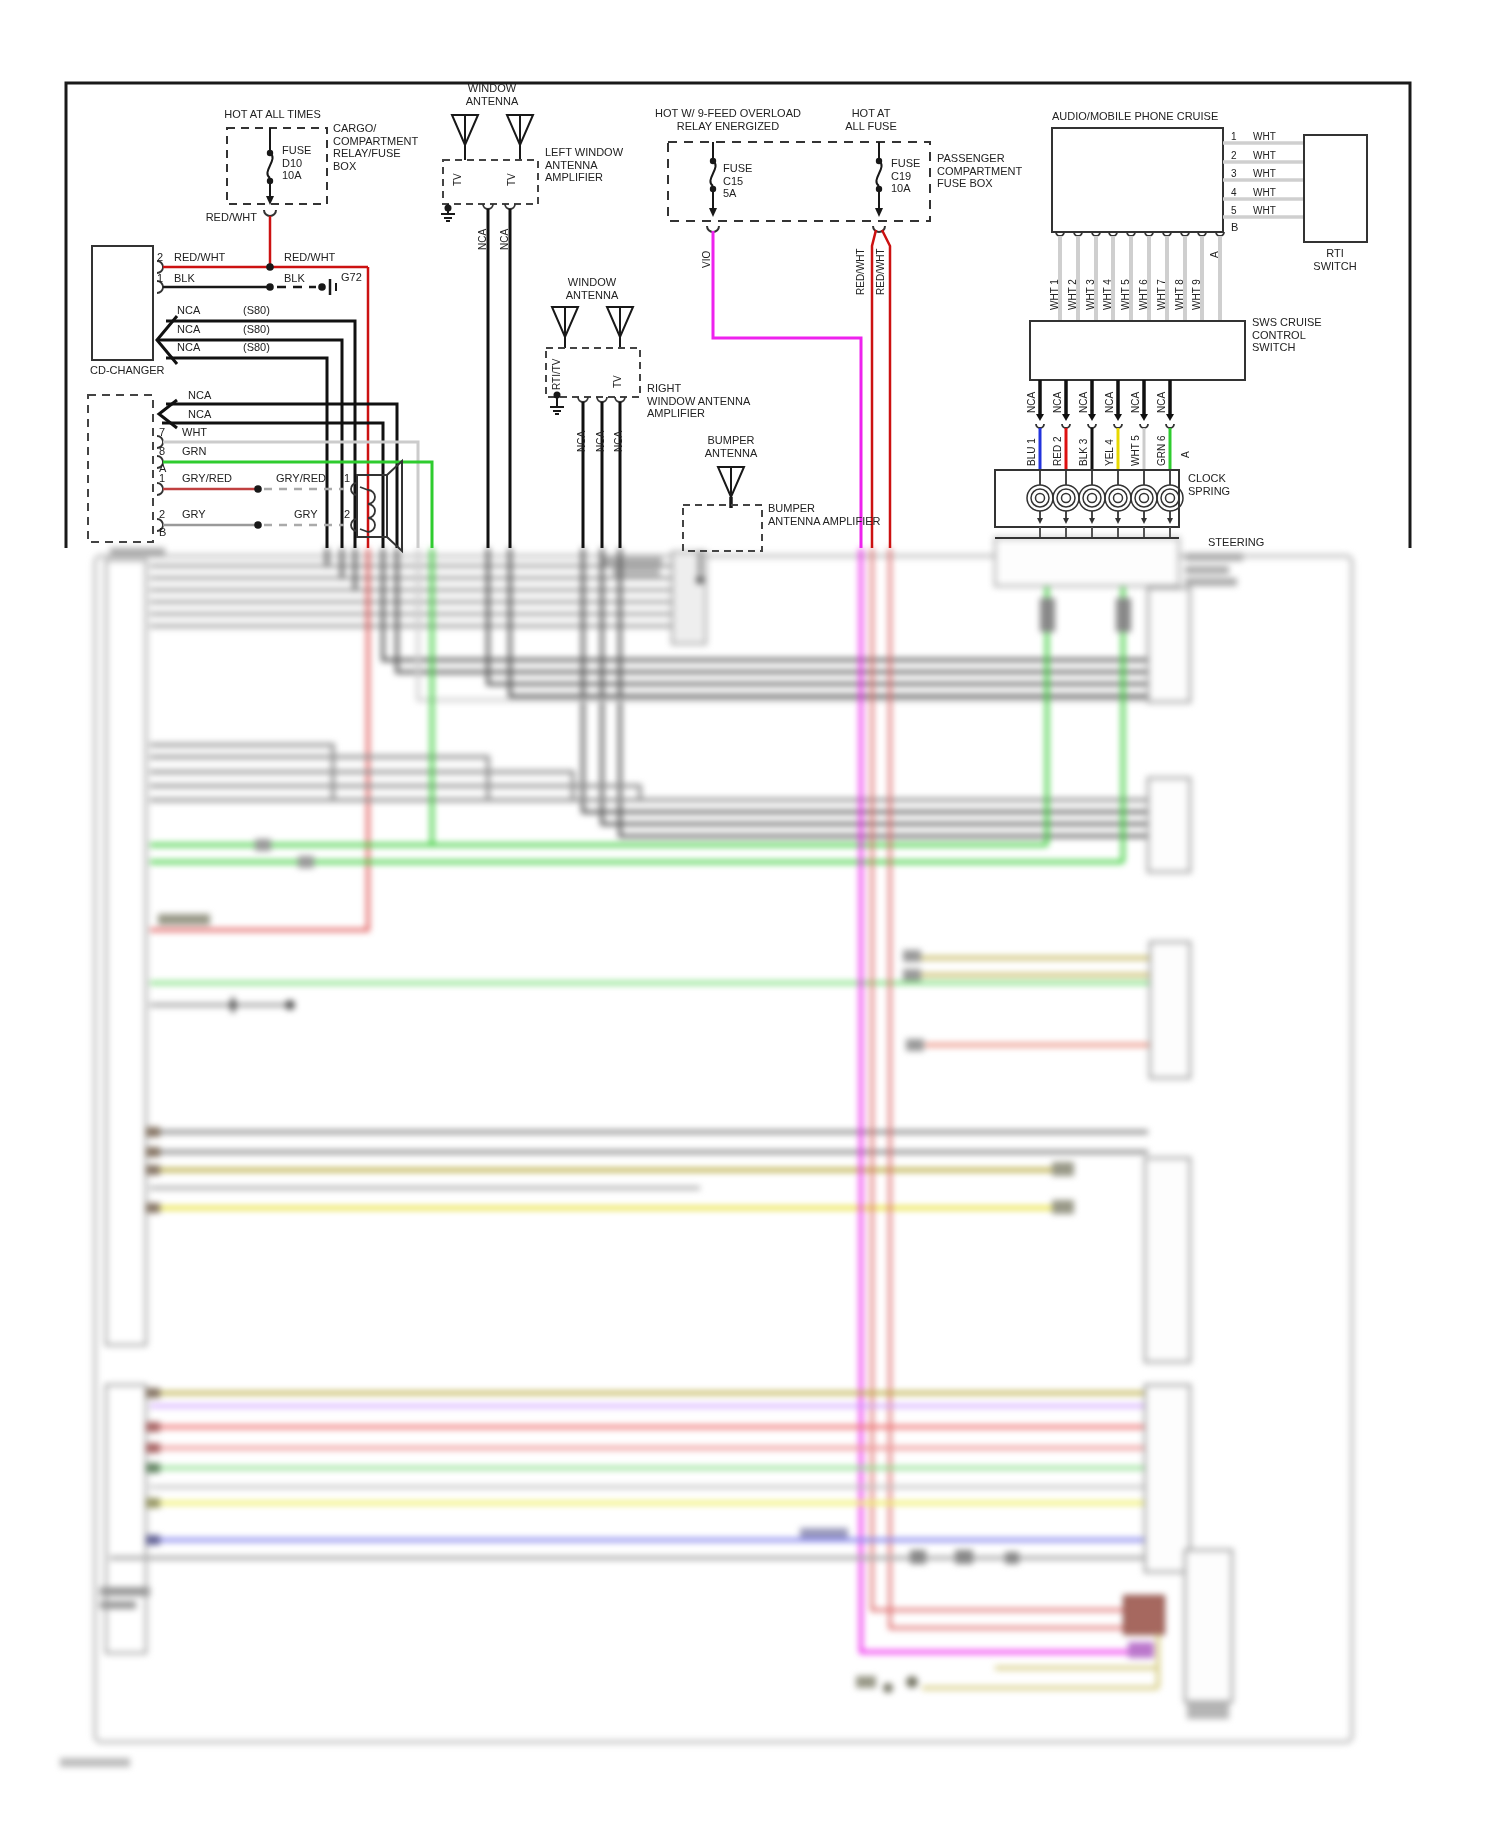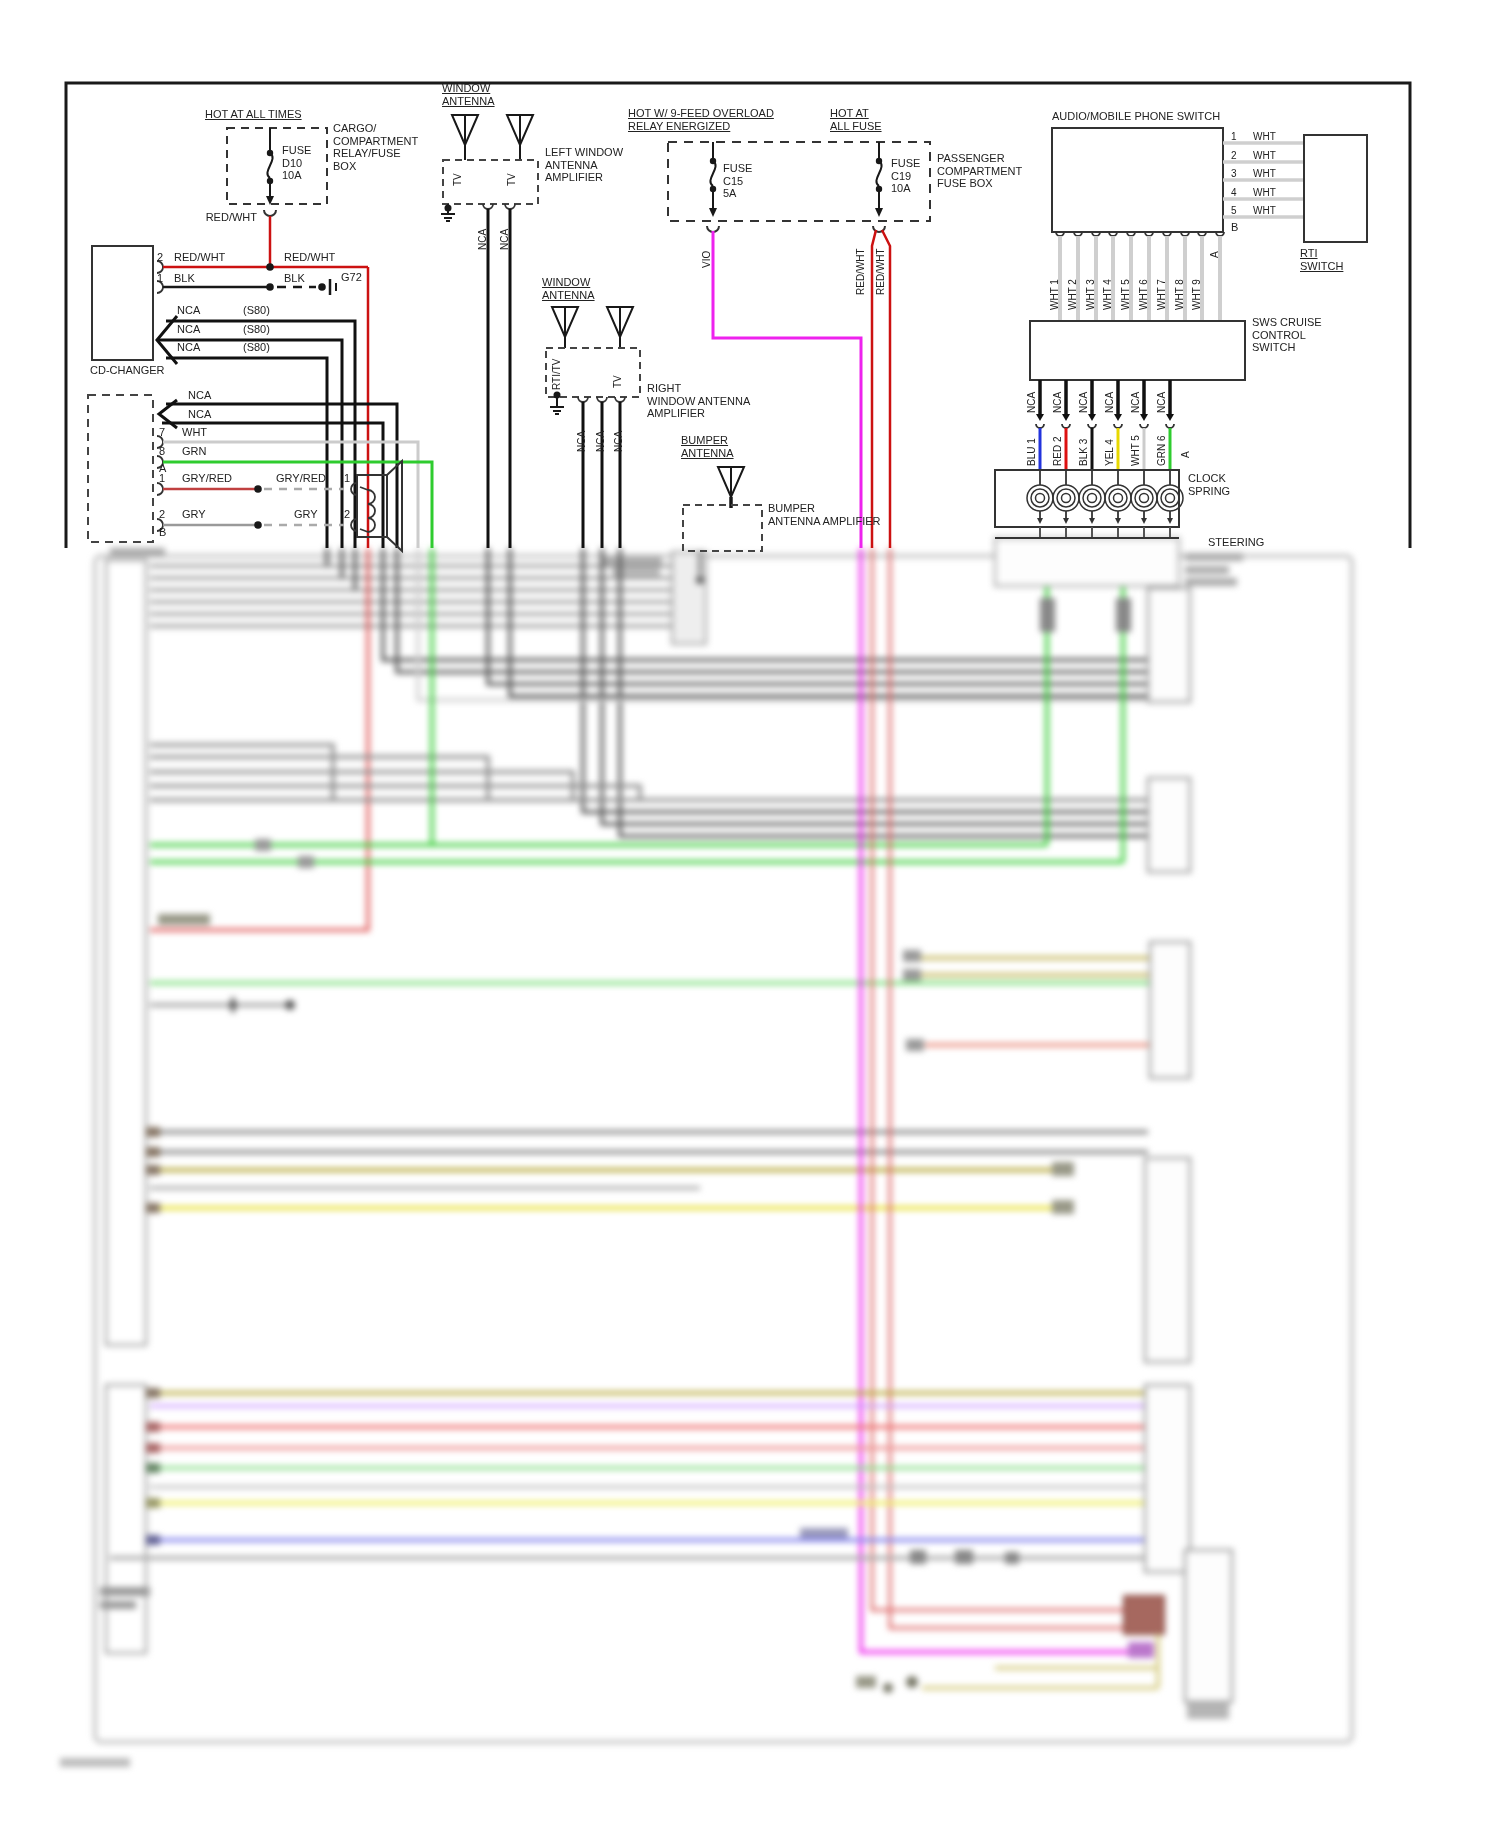--- a/index.html
+++ b/index.html
@@ -1,19 +1,19 @@
 <!DOCTYPE html>
 <html><head>
 <meta charset="utf-8">
 <style>
   html,body{margin:0;padding:0;background:#ffffff;}
   .stage{position:relative;width:1500px;height:1828px;background:#fff;overflow:hidden;
          font-family:"Liberation Sans",sans-serif;}
   .lbl{position:absolute;font-size:11px;line-height:12.5px;color:#222;white-space:pre-line;}
-  .c{text-align:left;text-decoration:underline;}
+  .c{text-align:center;}
   .r{text-align:right;}
   .vlabel{position:absolute;font-size:10px;color:#222;transform:rotate(-90deg);
           transform-origin:0 0;white-space:nowrap;line-height:11px;}
   .sm{font-size:10px;}
   svg{position:absolute;left:0;top:0;}
   .blur{filter:blur(3.2px);}
 </style>
 </head>
 <body>
 
@@ -492,21 +492,21 @@
 <div class="lbl" style="left:891px;top:157px;">FUSE
 C19
 10A</div>
 <div class="lbl" style="left:937px;top:152px;">PASSENGER
 COMPARTMENT
 FUSE BOX</div>
 <div class="vlabel" style="left:701px;top:268px;">VIO</div>
 <div class="vlabel" style="left:855px;top:295px;">RED/WHT</div>
 <div class="vlabel" style="left:875px;top:295px;">RED/WHT</div>
 
-<div class="lbl" style="left:1052px;top:110px;">AUDIO/MOBILE PHONE SWITCH</div>
+<div class="lbl" style="left:1052px;top:110px;">AUDIO/MOBILE PHONE CRUISE</div>
 <div class="lbl sm" style="left:1231px;top:131px;">1</div>
 <div class="lbl sm" style="left:1253px;top:131px;">WHT</div>
 <div class="lbl sm" style="left:1231px;top:150px;">2</div>
 <div class="lbl sm" style="left:1253px;top:150px;">WHT</div>
 <div class="lbl sm" style="left:1231px;top:168px;">3</div>
 <div class="lbl sm" style="left:1253px;top:168px;">WHT</div>
 <div class="lbl sm" style="left:1231px;top:187px;">4</div>
 <div class="lbl sm" style="left:1253px;top:187px;">WHT</div>
 <div class="lbl sm" style="left:1231px;top:205px;">5</div>
 <div class="lbl sm" style="left:1253px;top:205px;">WHT</div>

